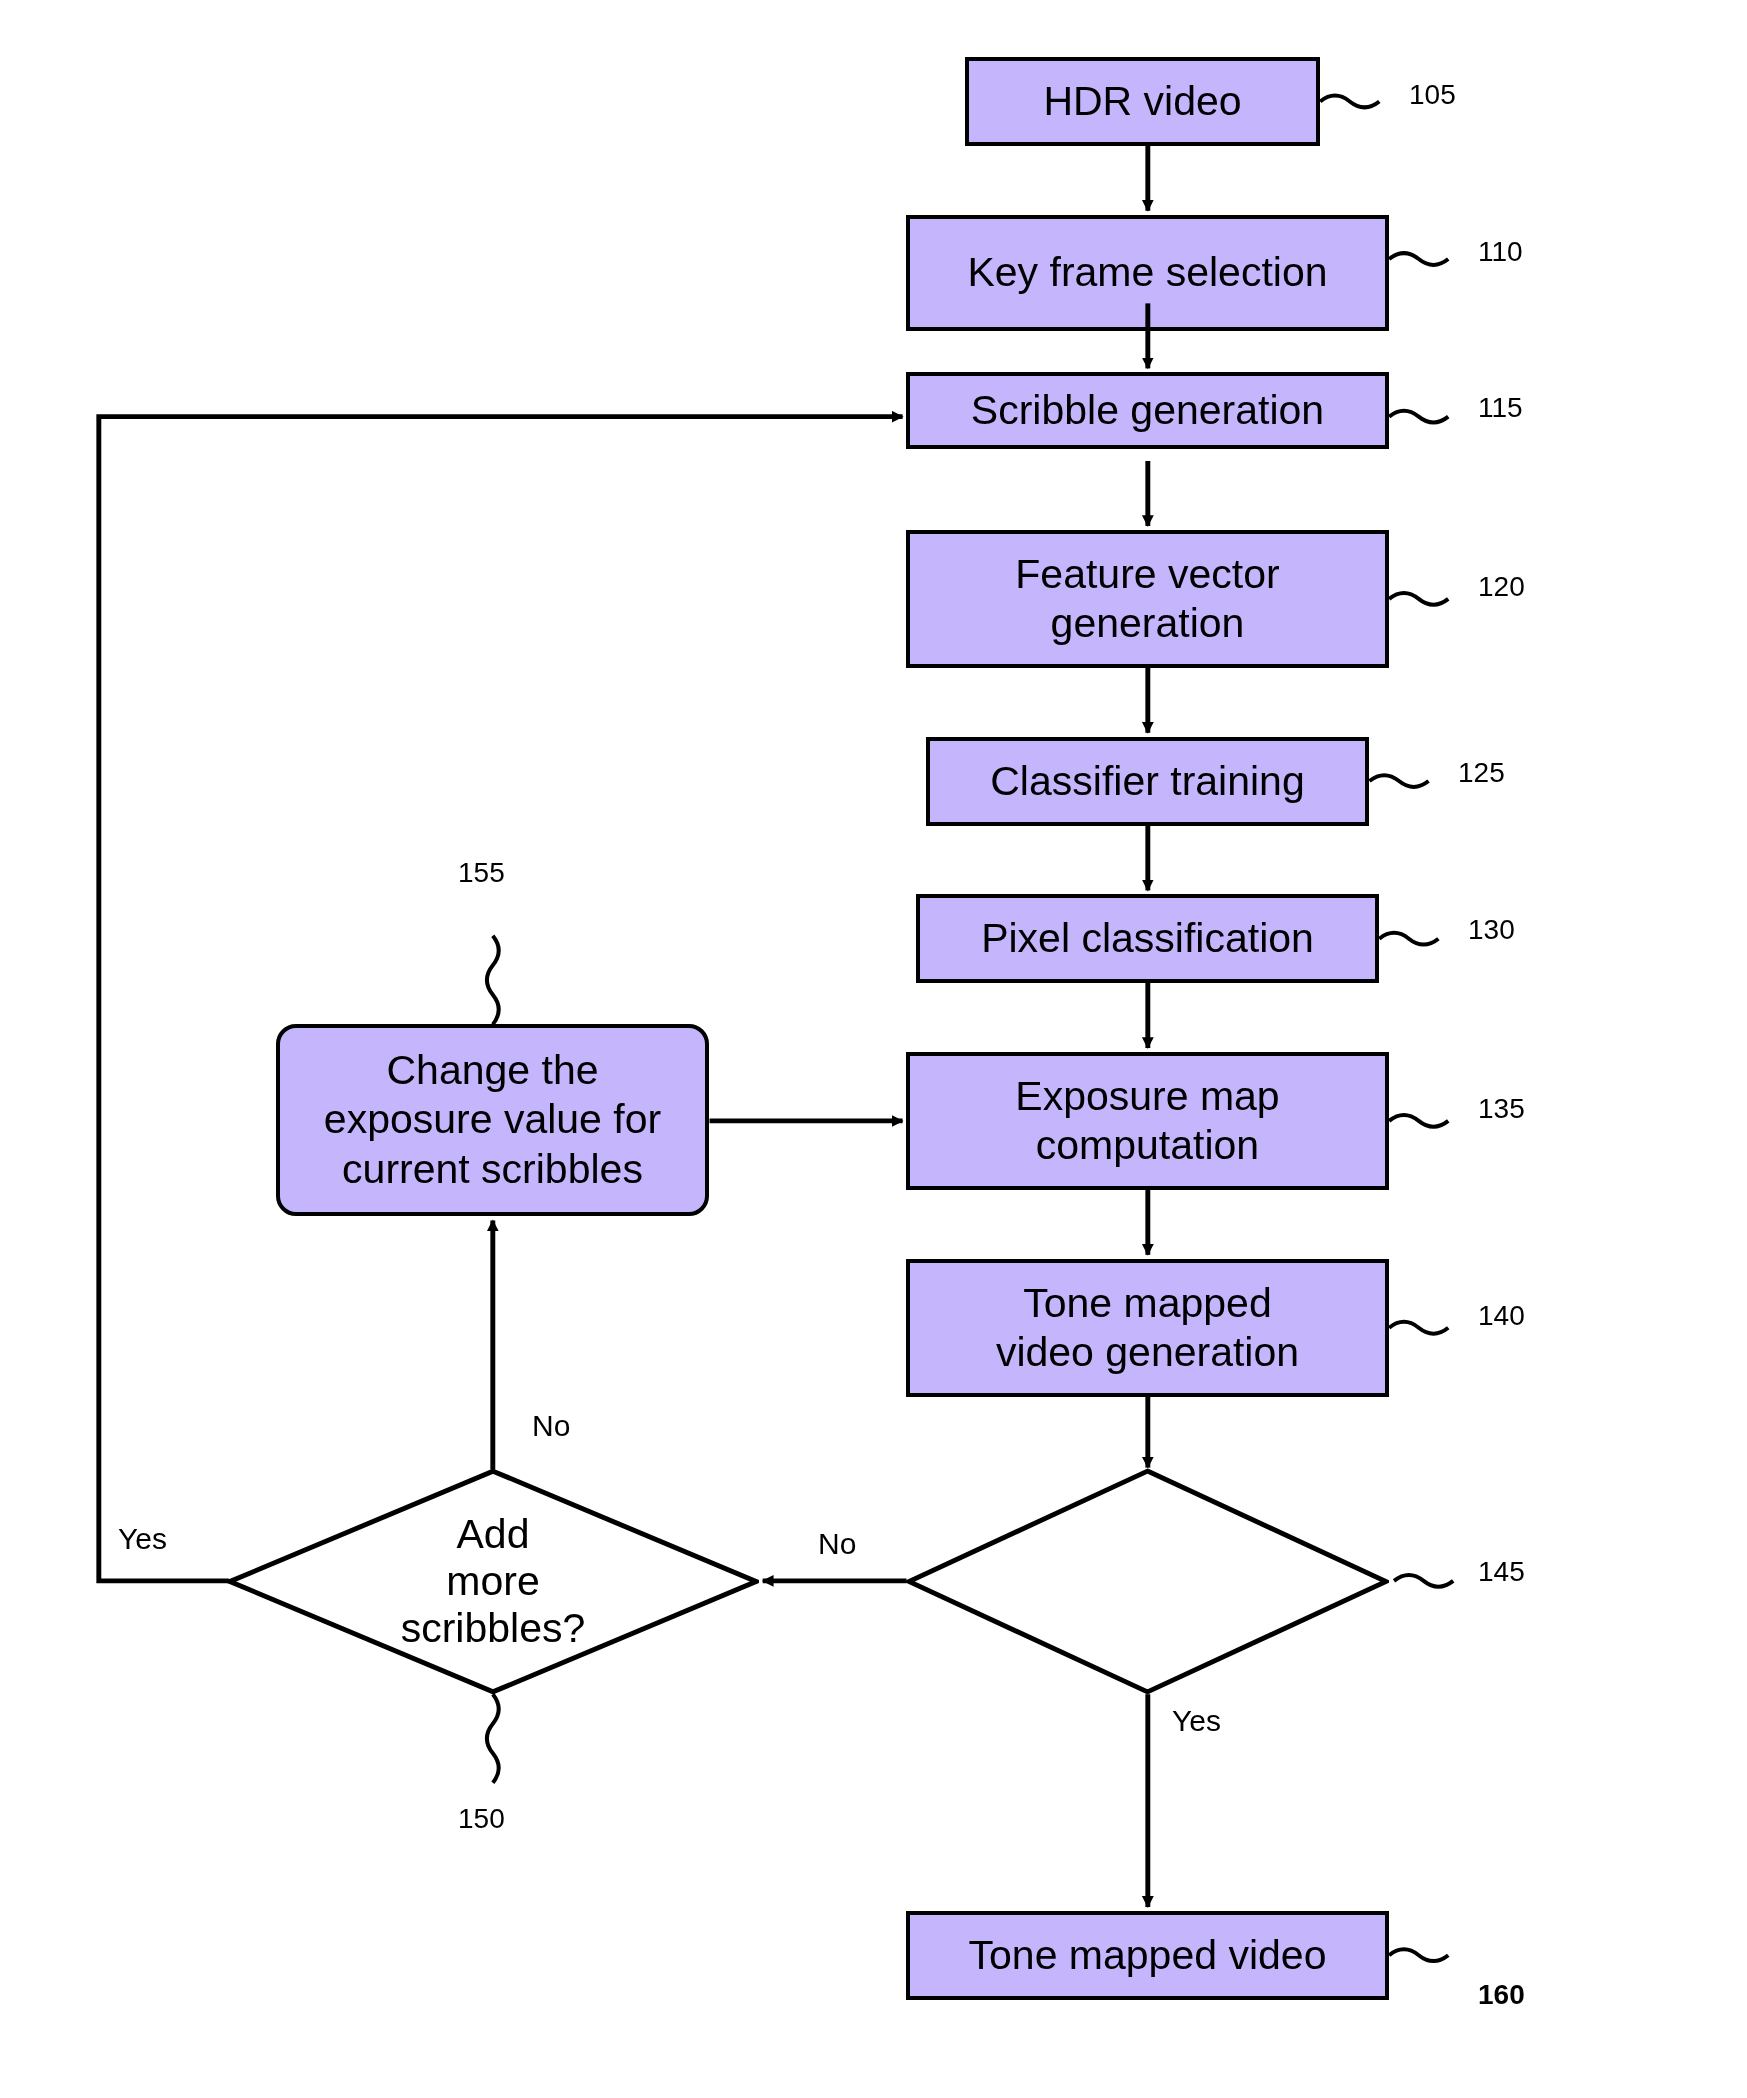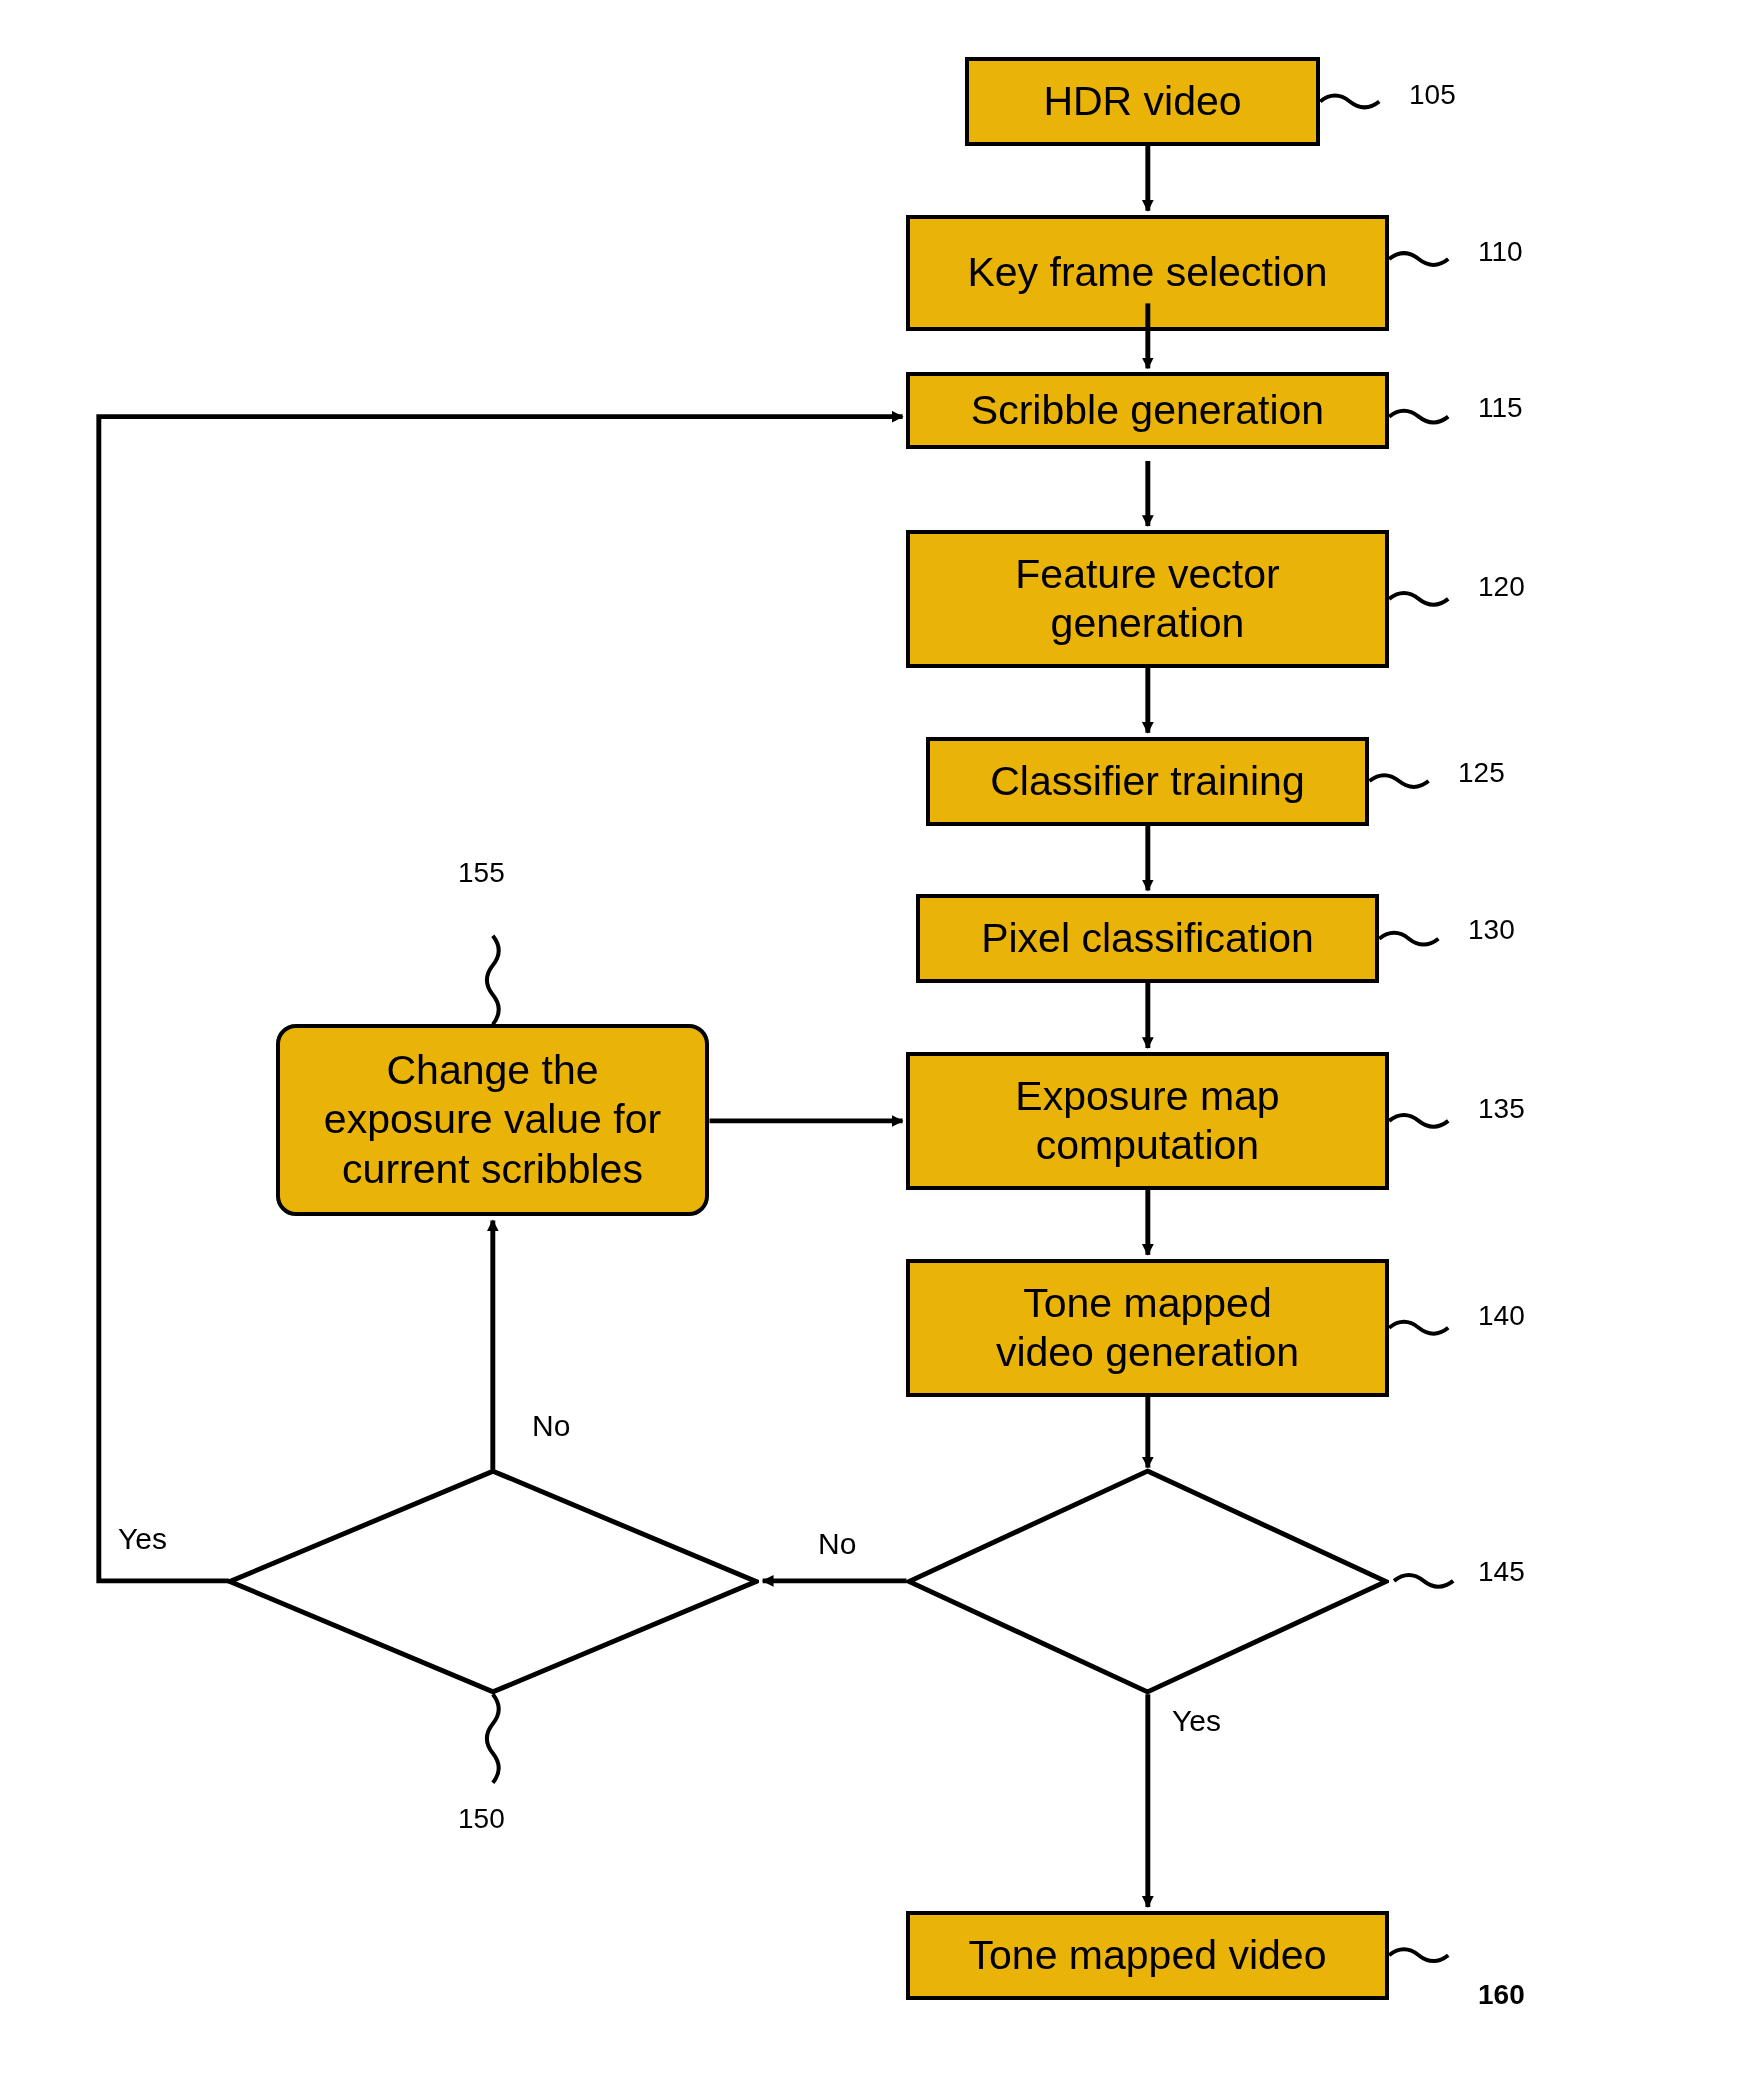--- a/index.html
+++ b/index.html
@@ -6,21 +6,21 @@
   body {
     font-family: Arial, Helvetica, sans-serif;
     background: #fff;
     width: 1748px;
     height: 2098px;
     position: relative;
   }
   .box {
     position: absolute;
     border: 4.9px solid #000;
-    background: #eab308;
+    background: #c4b5fd;
     display: flex;
     align-items: center;
     justify-content: center;
     text-align: center;
     font-size: 41px;
     line-height: 1.2;
   }
   .label {
     position: absolute;
     font-size: 28px;
@@ -98,20 +98,21 @@
   <svg width="483" height="227" viewBox="0 0 490 230">
     <polygon points="245,3 487,115 245,227 3,115" fill="#fff" stroke="#000" stroke-width="5"></polygon>
   </svg>
 </div>
 <div class="label" style="left:1478px; top:1556px;">145</div>
 
 <div class="diamond" style="left:227px; top:1468px; width:532px; height:227px;">
   <svg width="532" height="227" viewBox="0 0 540 230">
     <polygon points="270,3 537,115 270,227 3,115" fill="#fff" stroke="#000" stroke-width="5"></polygon>
   </svg>
+  <div class="diamond-text">Add<br>more scribbles?</div>
 </div>
 <div class="label" style="left:458px; top:1803px;">150</div>
 
 <div class="box" style="left:276px; top:1024px; width:433px; height:192px;border-radius:20px;">
   <span>Change the<br>exposure value for<br>current scribbles</span>
 </div>
 <div class="label" style="left:458px; top:857px;">155</div>
 
 <div class="box" style="left:906px; top:1911px; width:483px; height:89px;">
   <span>Tone mapped video</span>

